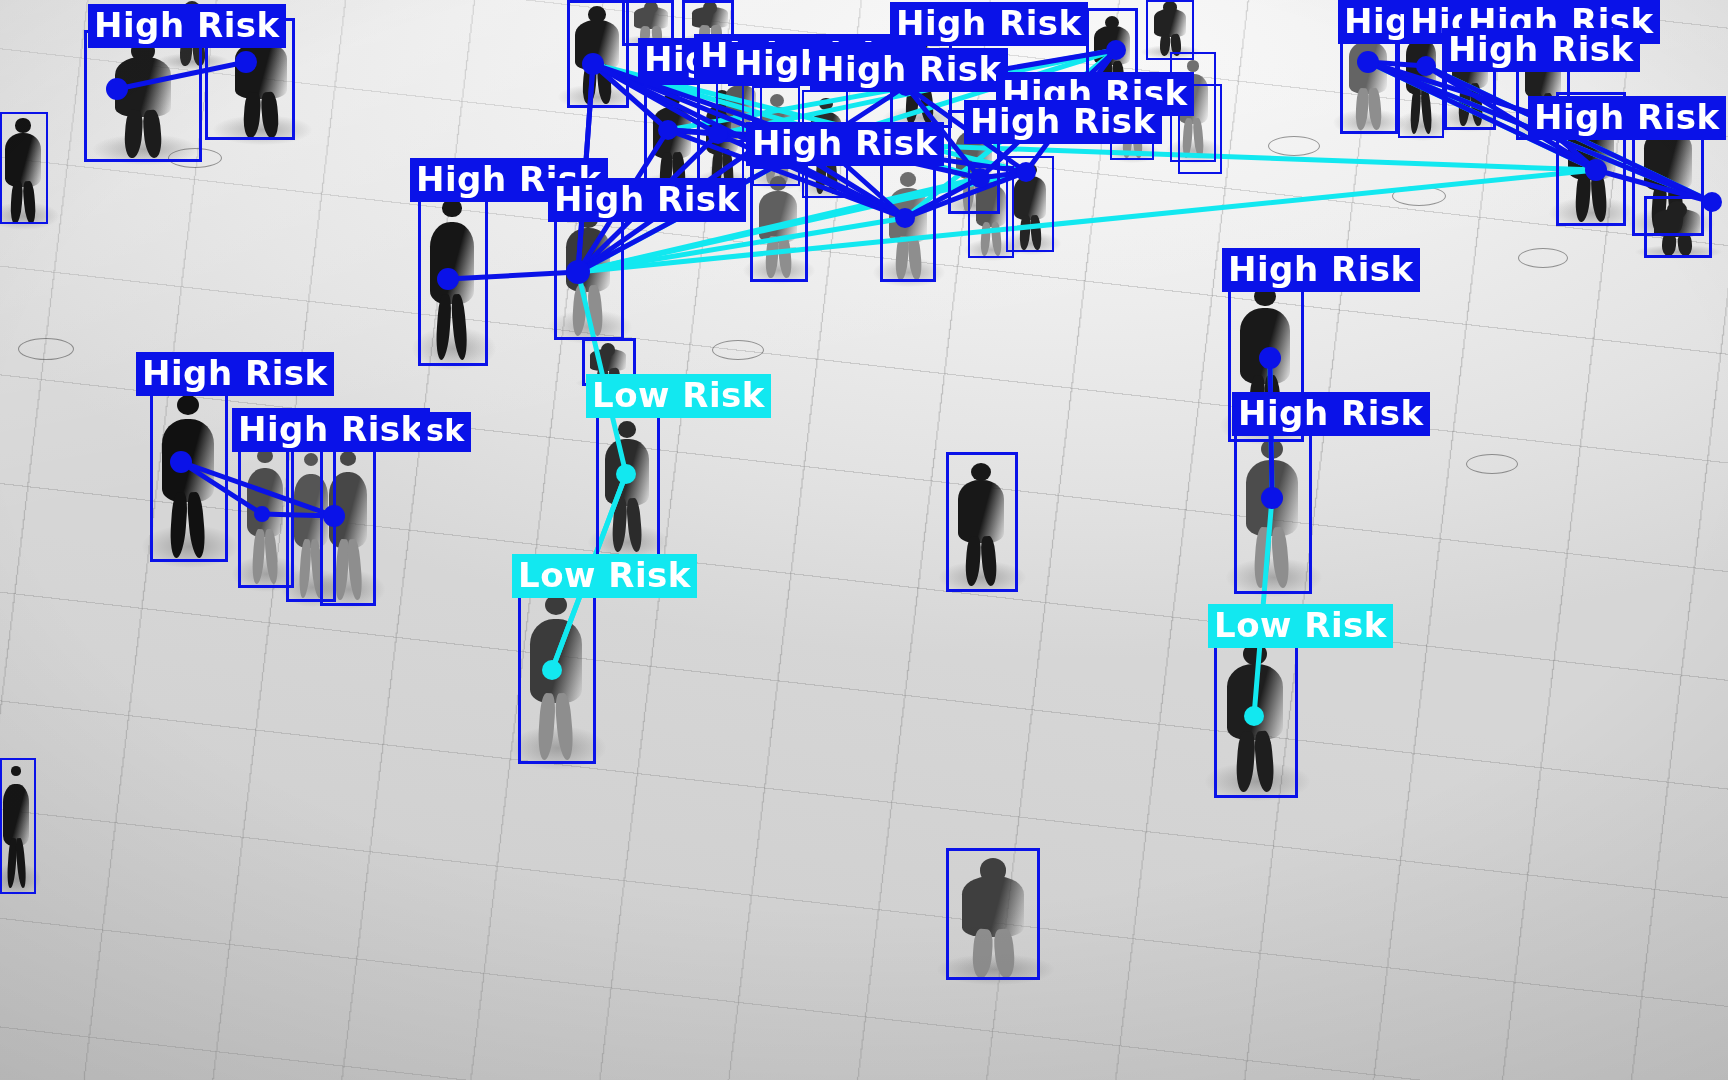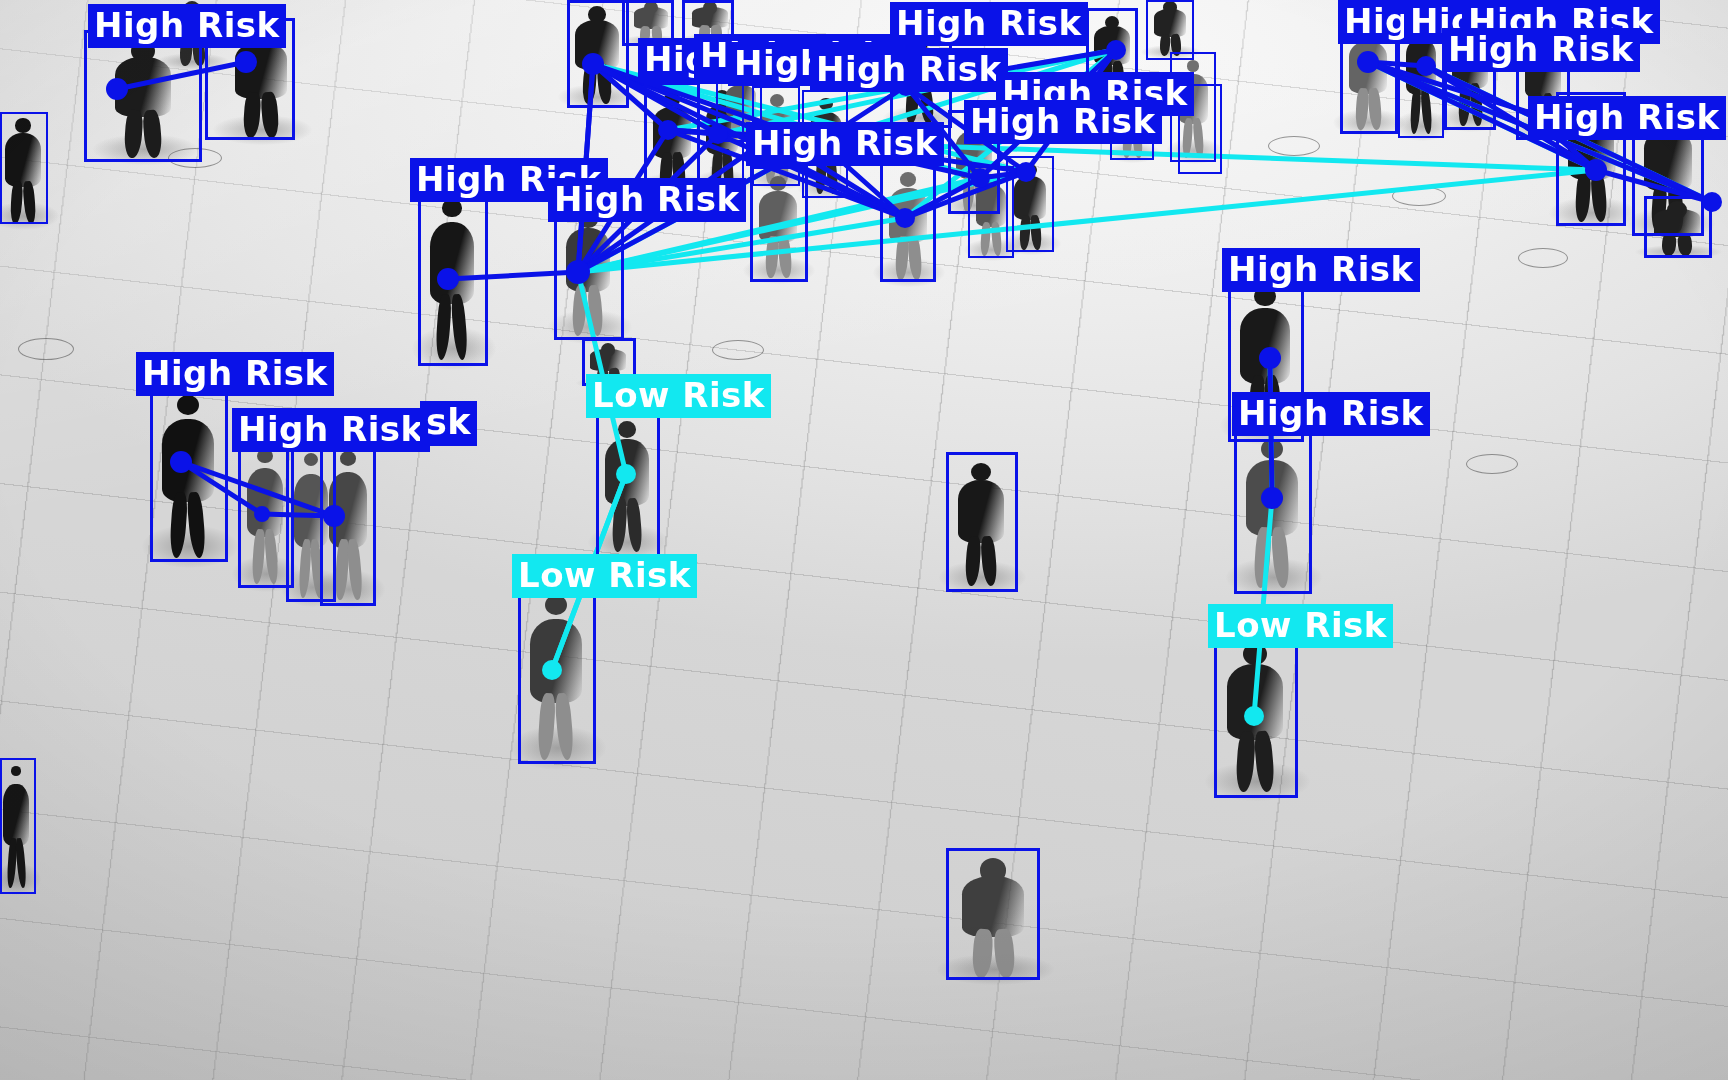--- a/index.html
+++ b/index.html
@@ -580,20 +580,20 @@
       <div class="risklabel high" style="left: 810px; top: 48px; font-size: 34px;">High Risk</div>
       <div class="risklabel high" style="left: 996px; top: 72px; font-size: 34px;">High Risk</div>
       <div class="risklabel high" style="left: 964px; top: 100px; font-size: 34px;">High Risk</div>
       <div class="risklabel high" style="left: 1528px; top: 96px; font-size: 34px;">High Risk</div>
       <div class="risklabel high" style="left: 746px; top: 122px; font-size: 34px;">High Risk</div>
       <div class="risklabel high" style="left: 410px; top: 158px; font-size: 34px;">High Risk</div>
       <div class="risklabel high" style="left: 548px; top: 178px; font-size: 34px;">High Risk</div>
       <div class="risklabel high" style="left: 1222px; top: 248px; font-size: 34px;">High Risk</div>
       <div class="risklabel high" style="left: 136px; top: 352px; font-size: 34px;">High Risk</div>
       <div class="risklabel high" style="left: 232px; top: 408px; font-size: 34px;">High Risk</div>
-      <div class="risklabel high" style="left: 420px; top: 401px; font-size: 35px;">sk</div>
+      <div class="risklabel high" style="left: 420px; top: 412px; font-size: 30px;">sk</div>
       <div class="risklabel high" style="left: 1232px; top: 392px; font-size: 34px;">High Risk</div>
       <div class="risklabel low" style="left: 586px; top: 374px; font-size: 34px;">Low Risk</div>
       <div class="risklabel low" style="left: 512px; top: 554px; font-size: 34px;">Low Risk</div>
       <div class="risklabel low" style="left: 1208px; top: 604px; font-size: 34px;">Low Risk</div>
     </div>
 
 </div>
 
 </body></html>

